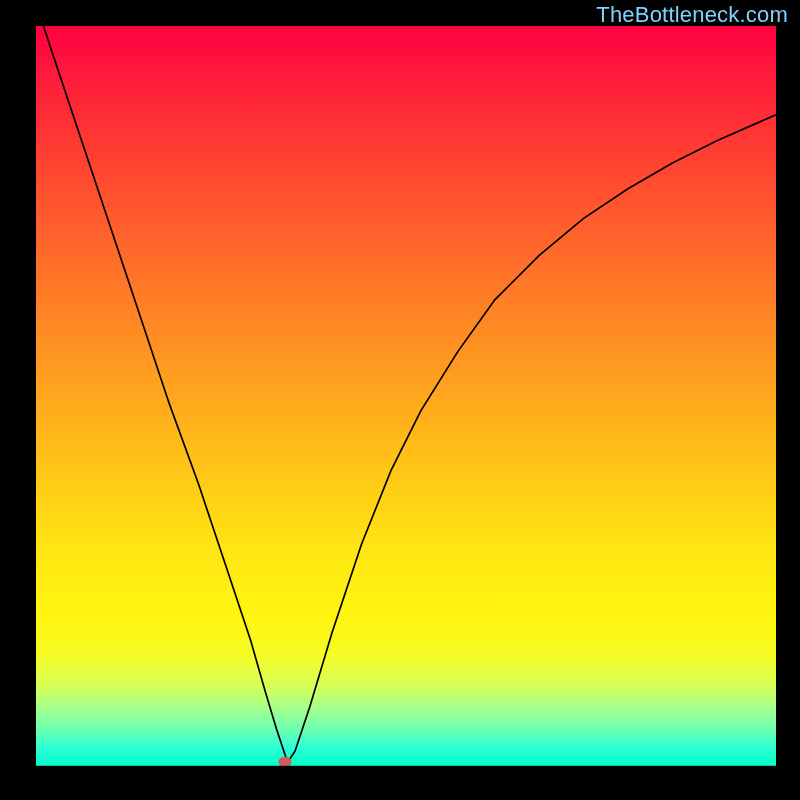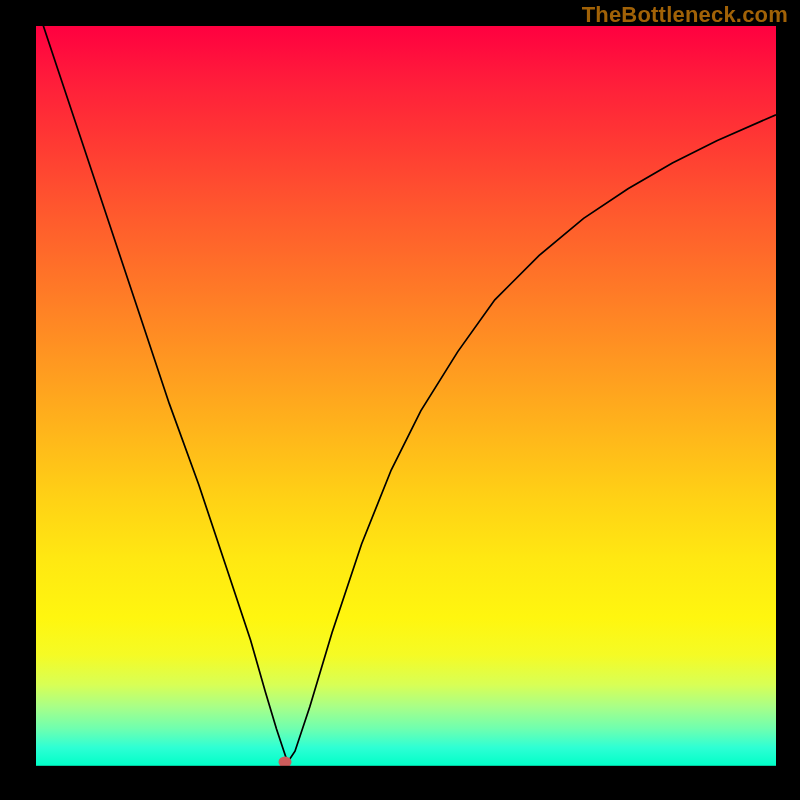--- a/index.html
+++ b/index.html
@@ -14,23 +14,23 @@
   .frame {
     position: relative;
     width: 800px;
     height: 800px;
     background: #000;
   }
   .watermark {
     position: absolute;
     top: 2px;
     right: 12px;
-    color: #a16207;
+    color: #7dd3fc;
     font-size: 22px;
-    font-weight: 700;
+    font-weight: 400;
     letter-spacing: 0.2px;
     z-index: 4;
   }
   .plot-area {
     position: absolute;
     left: 36px;
     top: 26px;
     width: 740px;
     height: 740px;
     overflow: hidden;

